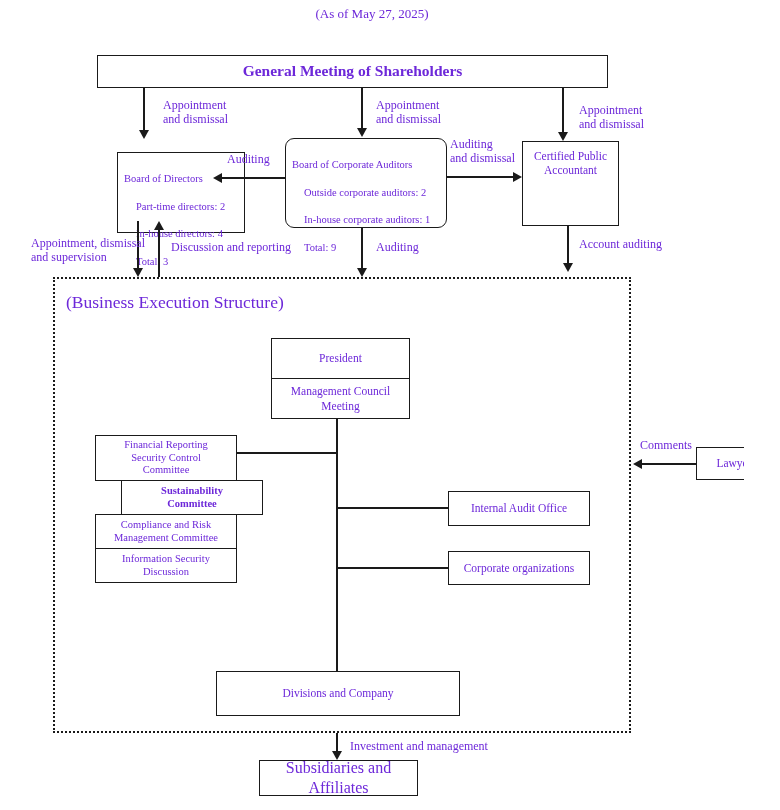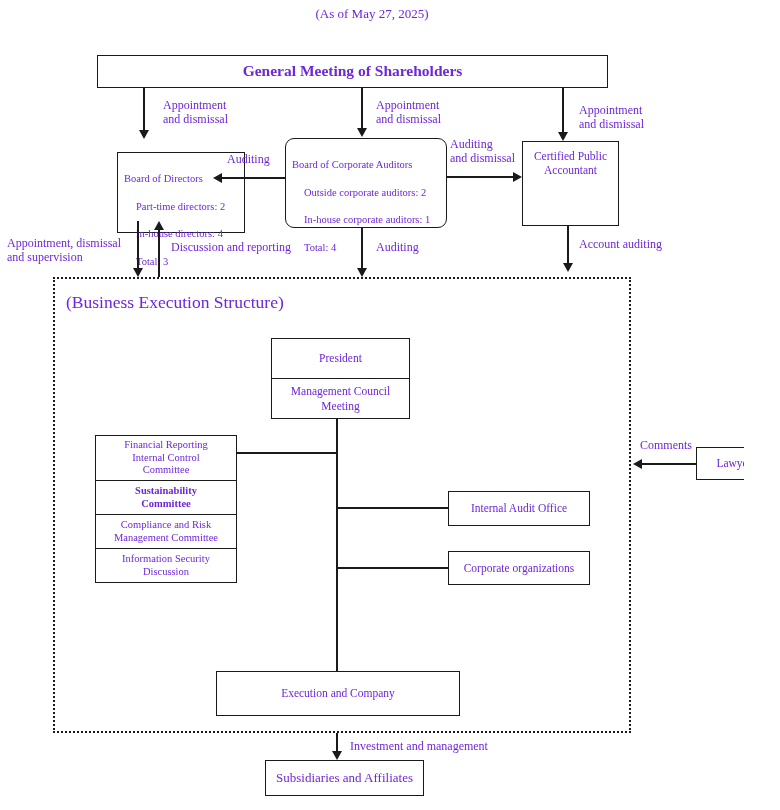--- a/index.html
+++ b/index.html
@@ -29,26 +29,26 @@
   .boca{left:285px;top:138px;width:162px;height:90px;border-radius:9px;}
   .cpa{left:522px;top:141px;width:97px;height:85px;align-items:flex-start;padding-top:7px;font-size:11.5px;}
   .dotted{
     position:absolute;left:53px;top:277px;width:578px;height:456px;
     border:2px dotted #1a1a1a;box-sizing:border-box;background:transparent;
   }
   .bes-heading{position:absolute;left:66px;top:292px;font-size:17.5px;white-space:nowrap;}
   .president{left:271px;top:338px;width:139px;height:41px;font-size:11.5px;}
   .mcm{left:271px;top:378px;width:139px;height:41px;font-size:11.5px;}
   .cmt{left:95px;width:142px;font-size:10.5px;}
-  .cmt-bold{font-weight:600;}
+  .cmt-bold{font-weight:600;margin-left:26px;}
   .iao{left:448px;top:491px;width:142px;height:35px;font-size:11.5px;}
   .corg{left:448px;top:551px;width:142px;height:34px;font-size:11.5px;}
   .lawyer{left:696px;top:447px;width:76px;height:33px;font-size:11.5px;}
   .divisions{left:216px;top:671px;width:244px;height:45px;font-size:11.5px;}
-  .subs{left:265px;top:760px;width:159px;height:36px;font-size:13px;}
+  .subs{left:259px;top:760px;width:159px;height:36px;font-size:16px;}
 </style>
 </head>
 <body>
 
 <div id="stage">
 
   <div class="title">(As of May 27, 2025)</div>
 
   <div class="box gms">General Meeting of Shareholders</div>
 
@@ -78,37 +78,37 @@
 
   <div class="lbl" style="left:227px;top:152px;">Auditing</div>
   <div class="hline" style="left:220px;top:177px;width:65px;"></div>
   <div class="ah ah-left" style="left:213px;top:173px;"></div>
 
   <div class="box info-box boca">
     <div>
       <div>Board of Corporate Auditors</div>
       <div class="indent">Outside corporate auditors: 2</div>
       <div class="indent">In-house corporate auditors: 1</div>
-      <div class="indent">Total: 4</div>
+      <div class="indent">Total: 9</div>
     </div>
   </div>
 
   <div class="lbl" style="left:450px;top:137px;">Auditing
 and dismissal</div>
   <div class="hline" style="left:447px;top:176px;width:66px;"></div>
   <div class="ah ah-right" style="left:513px;top:172px;"></div>
 
   <div class="box cpa">Certified Public
 Accountant</div>
 
   <div class="vline" style="left:137px;top:221px;height:48px;"></div>
   <div class="ah ah-down" style="left:133px;top:268px;"></div>
   <div class="vline" style="left:158px;top:229px;height:48px;"></div>
   <div class="ah ah-up" style="left:154px;top:221px;"></div>
-  <div class="lbl" style="left:7px;top:236px;">Appointment, dismissal
+  <div class="lbl" style="left:31px;top:236px;">Appointment, dismissal
 and supervision</div>
   <div class="lbl" style="left:171px;top:240px;">Discussion and reporting</div>
 
   <div class="vline" style="left:361px;top:228px;height:41px;"></div>
   <div class="ah ah-down" style="left:357px;top:268px;"></div>
   <div class="lbl" style="left:376px;top:240px;">Auditing</div>
 
   <div class="vline" style="left:567px;top:226px;height:38px;"></div>
   <div class="ah ah-down" style="left:563px;top:263px;"></div>
   <div class="lbl" style="left:579px;top:237px;">Account auditing</div>
@@ -117,40 +117,40 @@
   <div class="bes-heading">(Business Execution Structure)</div>
 
   <div class="box mcm">Management Council
 Meeting</div>
   <div class="box president">President</div>
 
   <div class="vline" style="left:336px;top:419px;height:252px;"></div>
 
   <div class="hline" style="left:237px;top:452px;width:100px;"></div>
   <div class="box cmt" style="top:435px;height:46px;">Financial Reporting
-Internal Control
+Security Control
 Committee</div>
   <div class="box cmt cmt-bold" style="top:480px;height:35px;">Sustainability
 Committee</div>
   <div class="box cmt" style="top:514px;height:35px;">Compliance and Risk
 Management Committee</div>
   <div class="box cmt" style="top:548px;height:35px;">Information Security
 Discussion</div>
 
   <div class="hline" style="left:337px;top:507px;width:111px;"></div>
   <div class="box iao">Internal Audit Office</div>
   <div class="hline" style="left:337px;top:567px;width:111px;"></div>
   <div class="box corg">Corporate organizations</div>
 
   <div class="lbl" style="left:640px;top:438px;">Comments</div>
   <div class="hline" style="left:641px;top:463px;width:55px;"></div>
   <div class="ah ah-left" style="left:633px;top:459px;"></div>
   <div class="box lawyer">Lawyer</div>
 
-  <div class="box divisions">Execution and Company</div>
+  <div class="box divisions">Divisions and Company</div>
 
   <div class="vline" style="left:336px;top:733px;height:20px;"></div>
   <div class="ah ah-down" style="left:332px;top:751px;"></div>
   <div class="lbl" style="left:350px;top:739px;">Investment and management</div>
 
   <div class="box subs">Subsidiaries and Affiliates</div>
 
 </div>
 
 </body></html>

